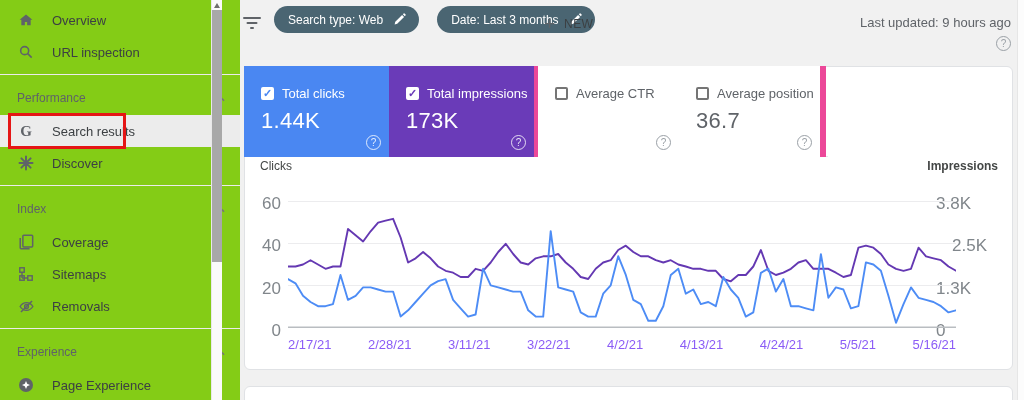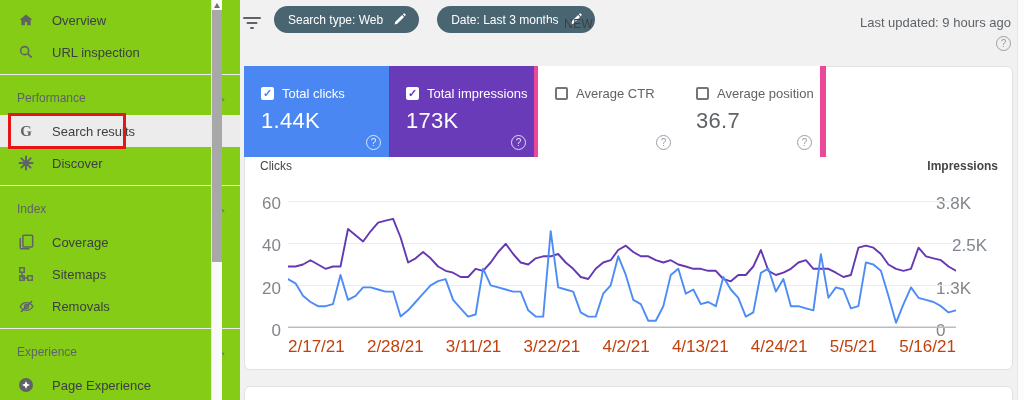--- a/index.html
+++ b/index.html
@@ -65,21 +65,21 @@
   .metric-card.colored .card-help { border-color:rgba(255,255,255,.8); color:rgba(255,255,255,.85); }
 
   
   .axis-title { position:absolute; font-size:12px; color:#444746; top:92px; }
   .axis-title.left { left:15px; }
   .axis-title.right { right:14px;font-weight:bold; }
   .tick { position:absolute; font-size:17px; color:#80868b; }
   .tick.l { width:32px; left:4px; text-align:right; }
   .tick.r { left:691px; text-align:center; }
   .dates { position:absolute; left:43px; top:270px; width:668px; display:flex; justify-content:space-between; }
-  .dates span { font-size:17px; color:#c2410c; }
+  .dates span { font-size:13px; color:#8b5cf6; }
   .plot { position:absolute; left:43px; top:134px; }
 </style>
 </head>
 <body>
 
 <nav class="sidebar">
   <div class="srow">
     <span class="ic">
       <svg width="18" height="18" viewBox="0 0 24 24" fill="currentColor">
           <path d="M12 4.5 3.5 11.5h2.3V19h4.7v-4.5h3V19h4.7v-7.5h2.3z"></path>

